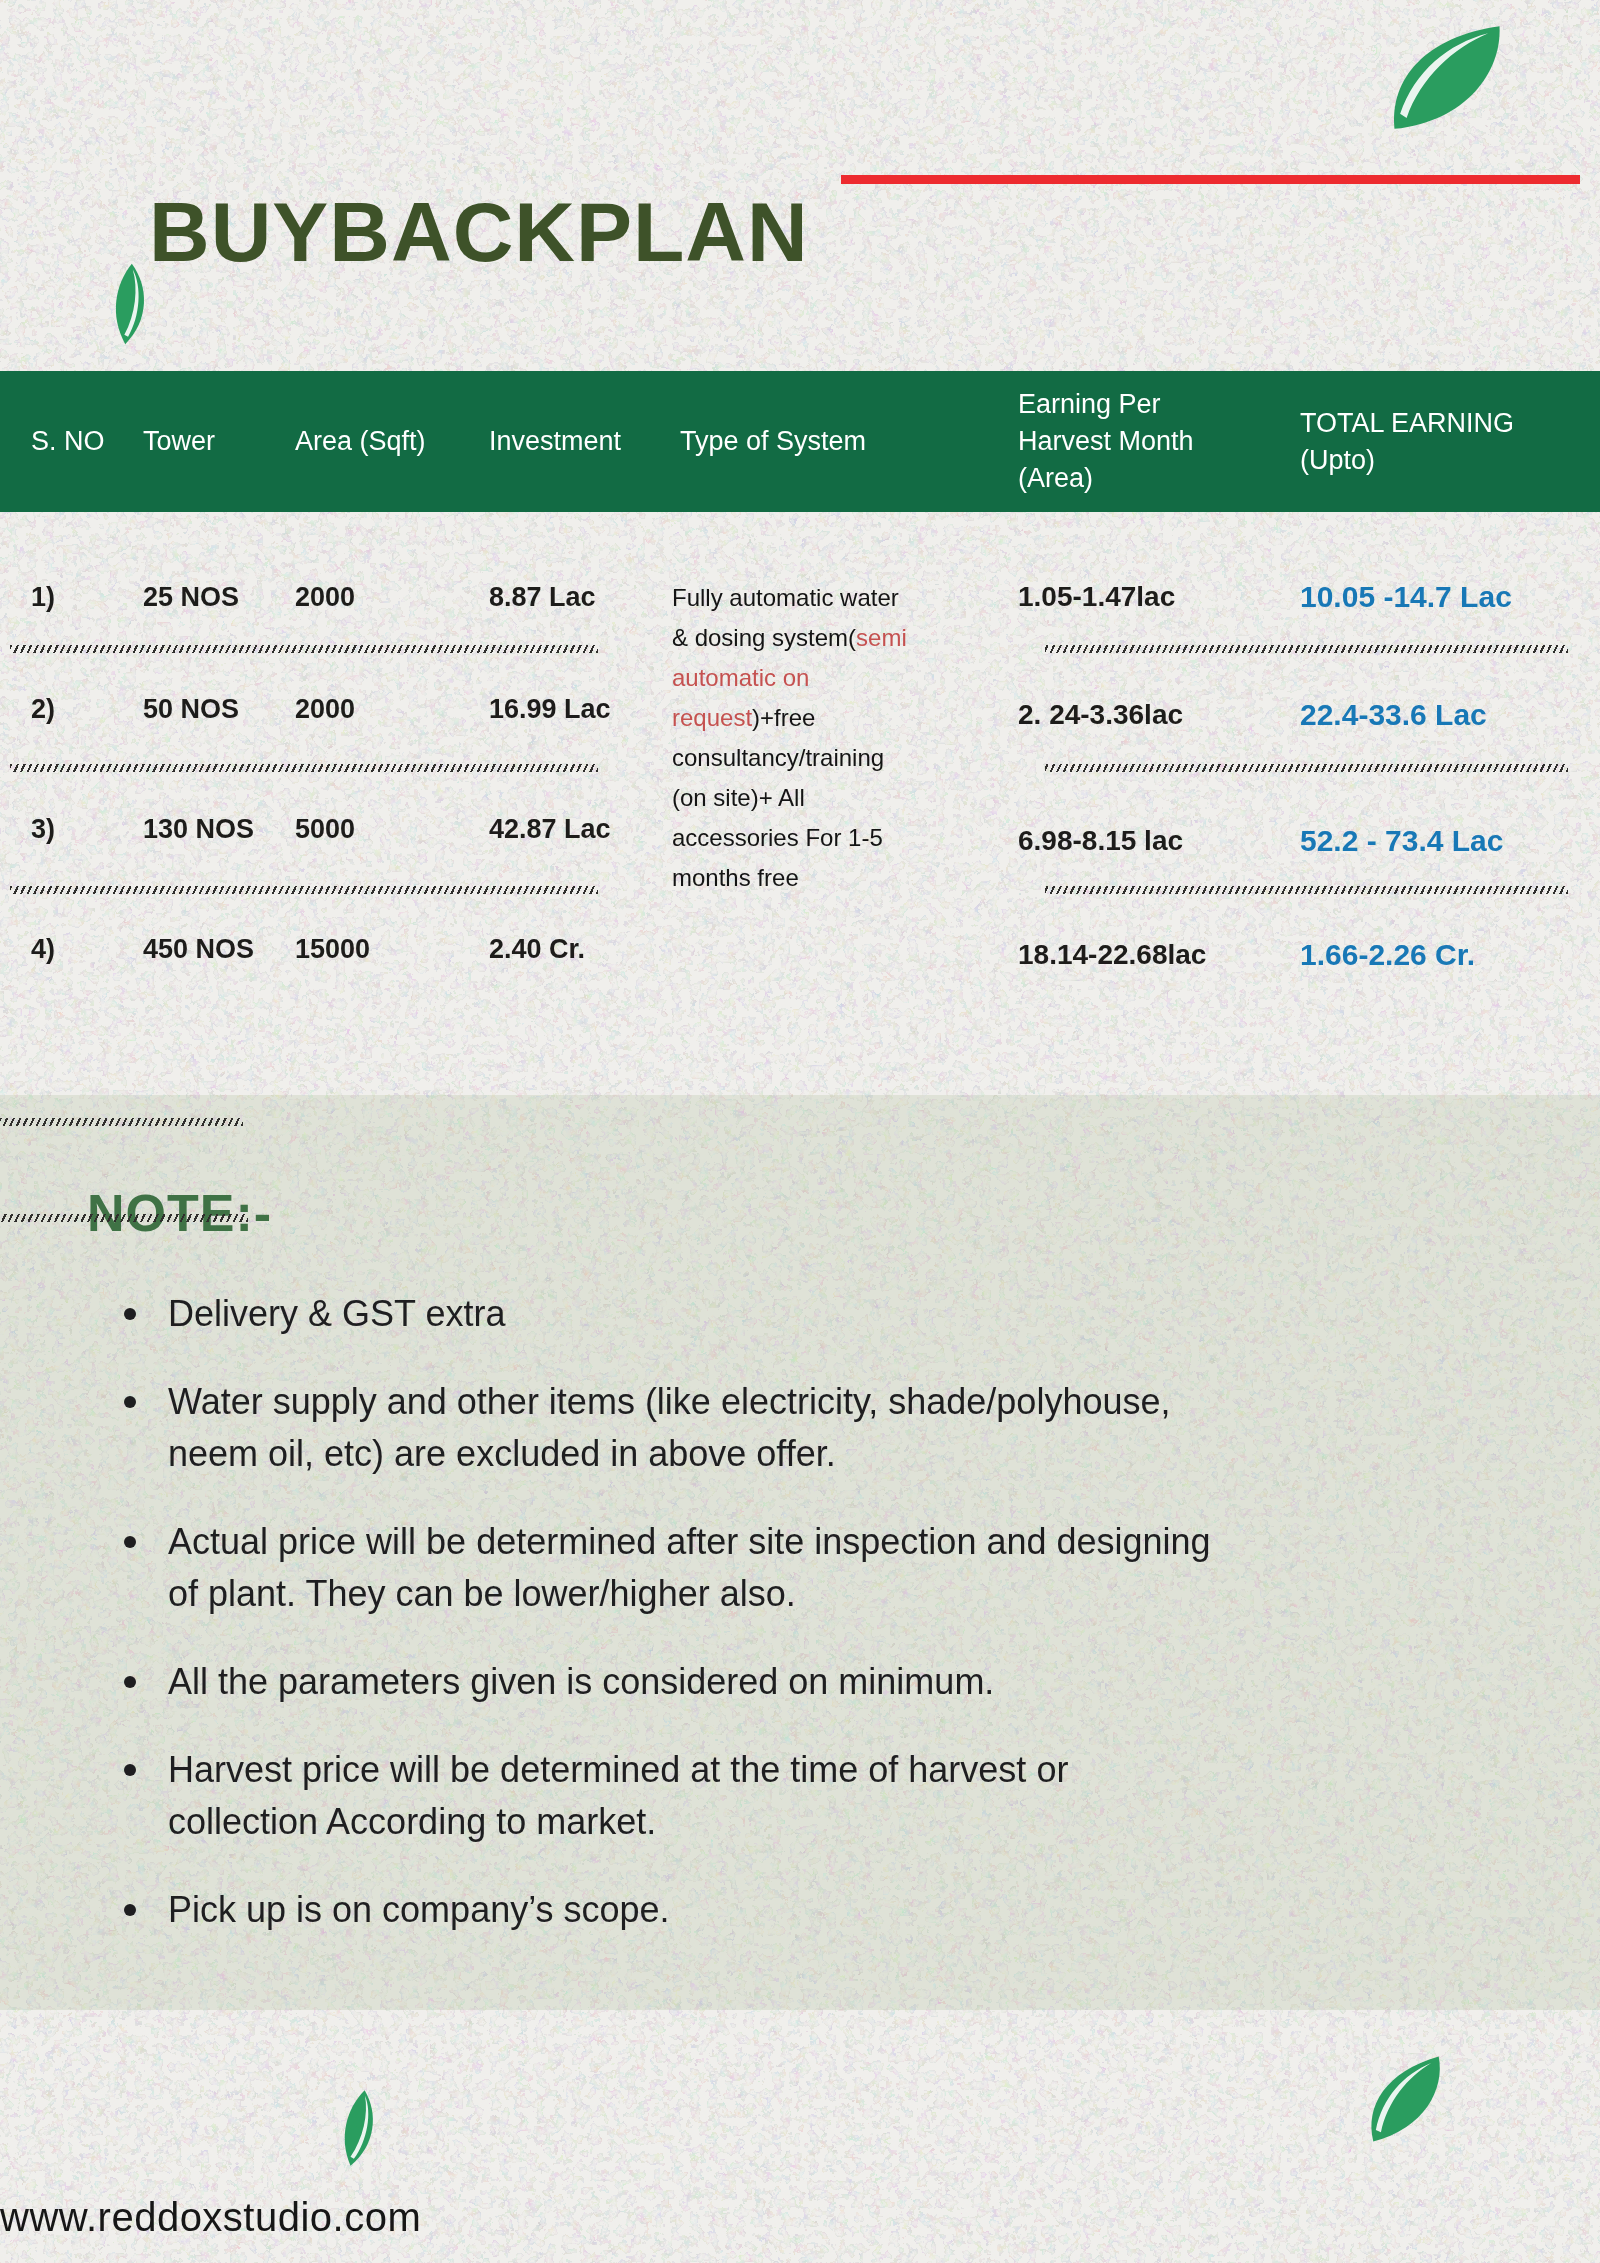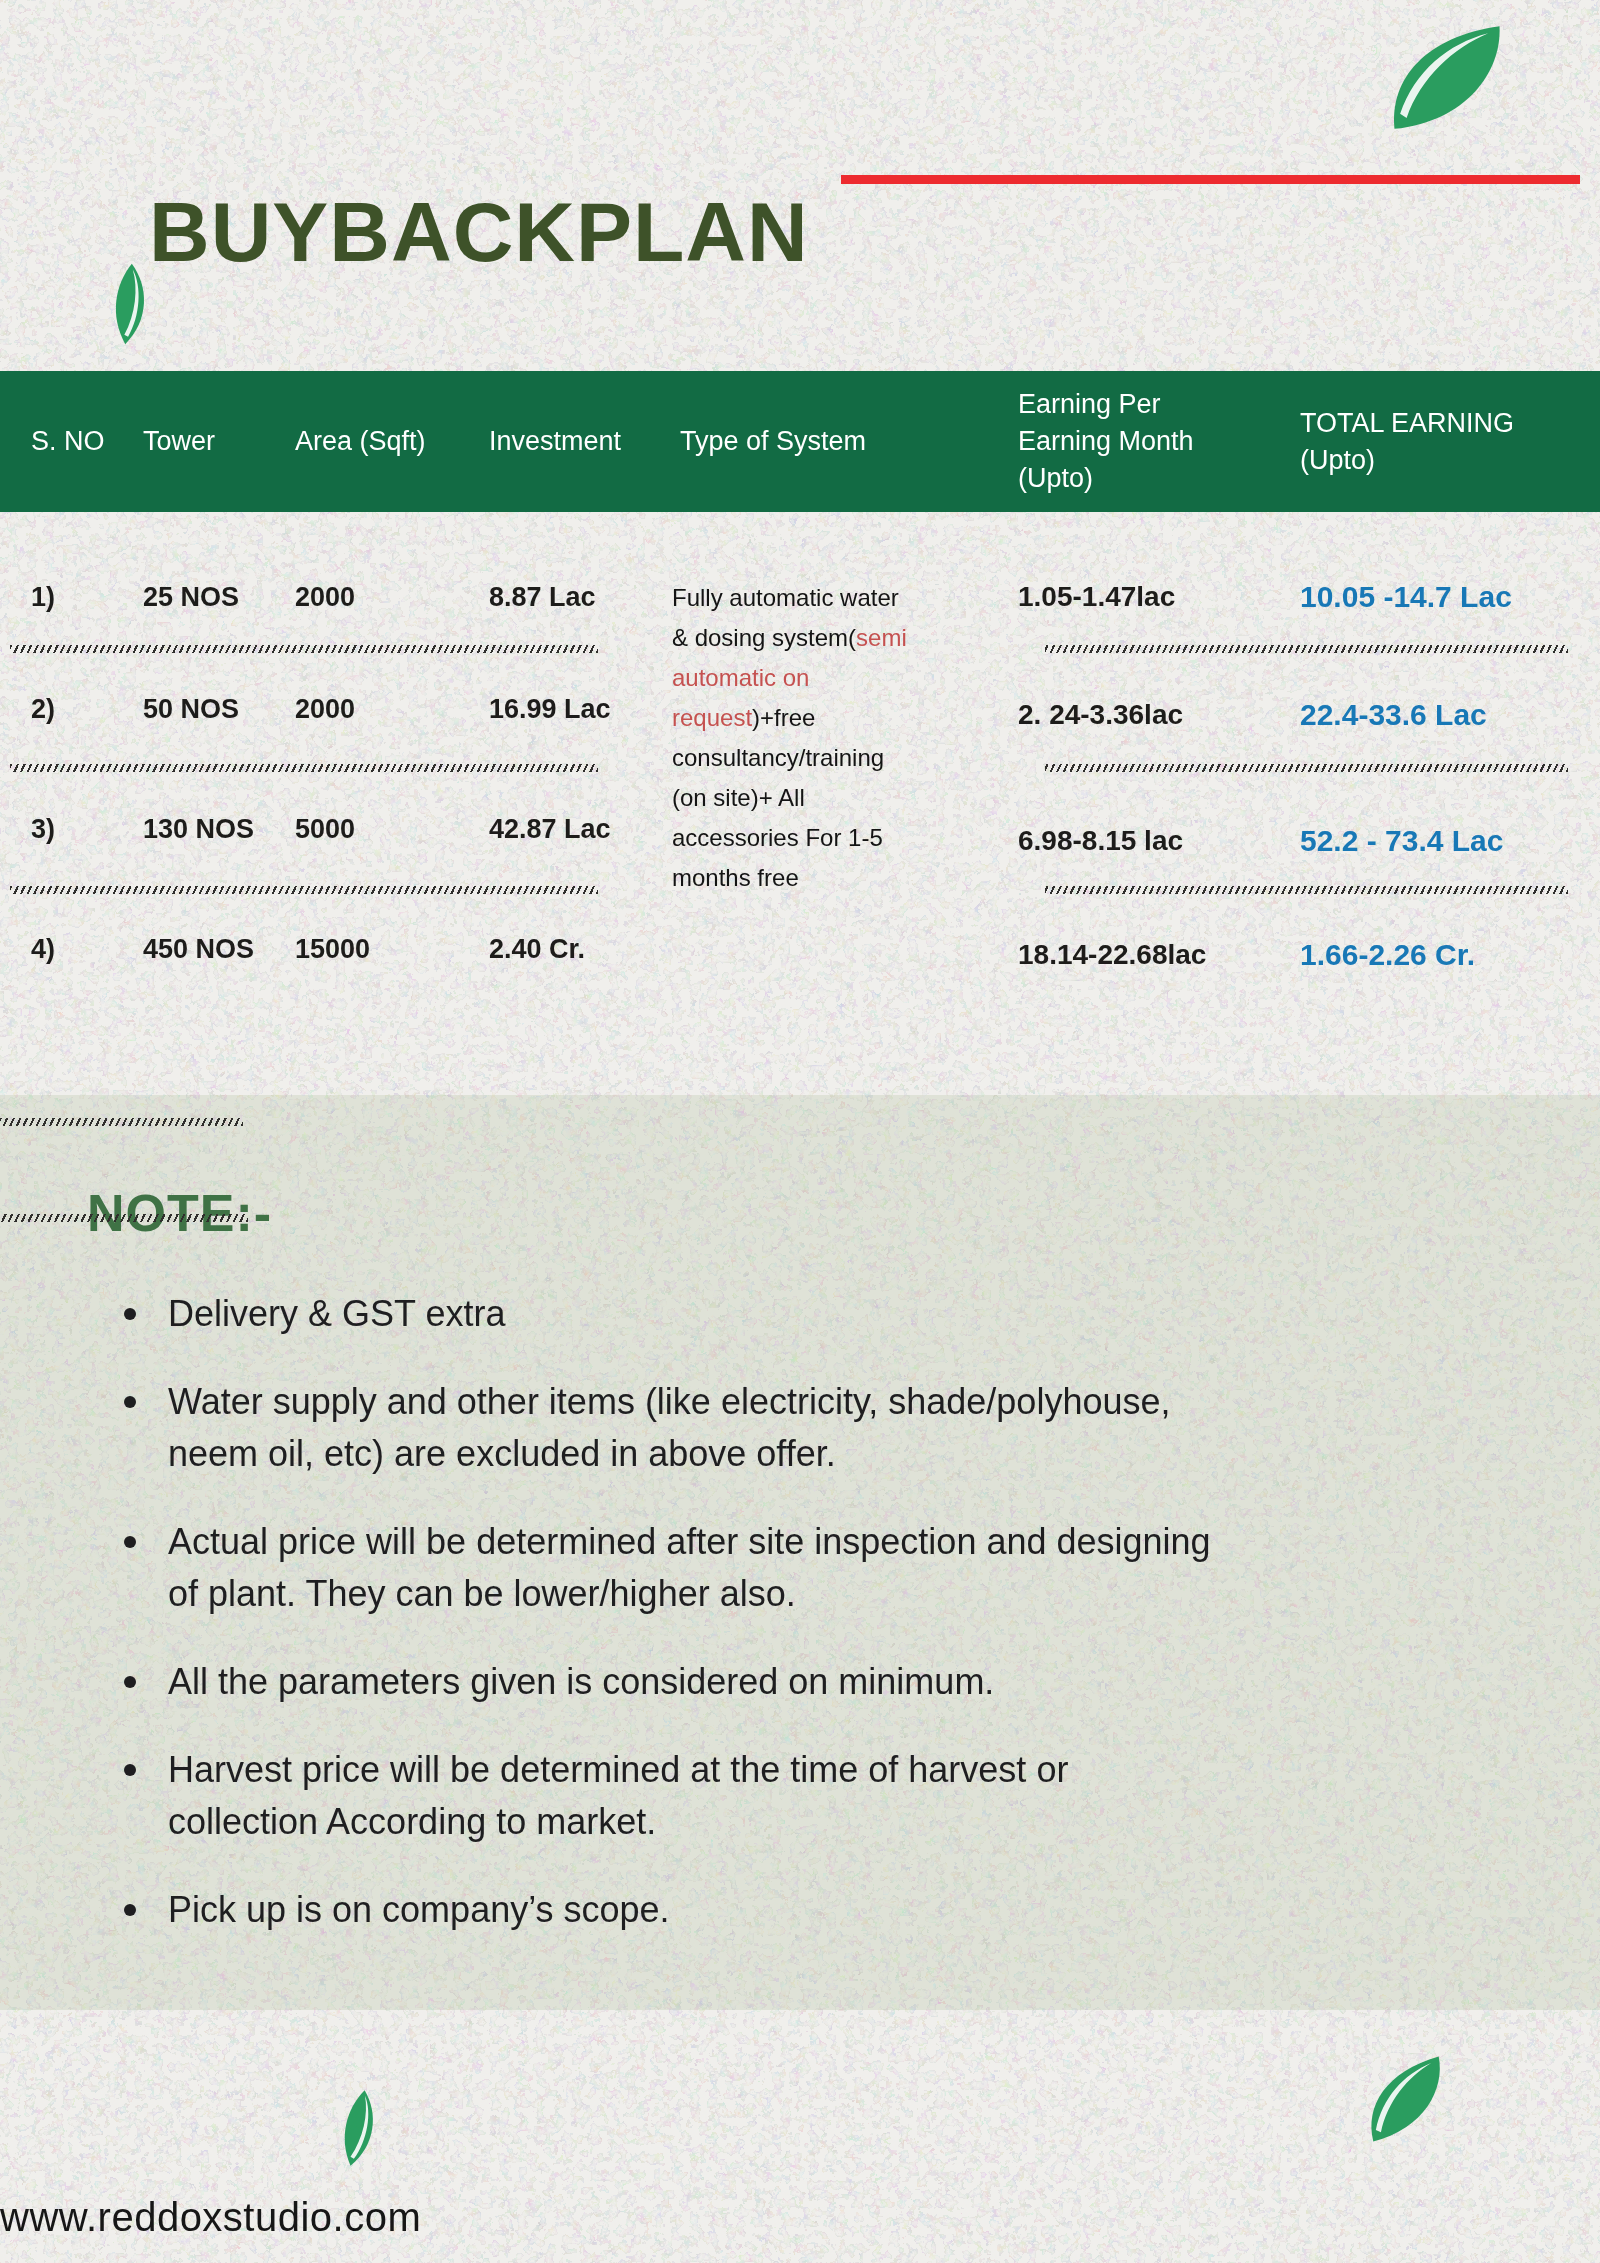--- a/index.html
+++ b/index.html
@@ -95,21 +95,21 @@
     <path d="M28 2 C46 26 47 62 21 88 C4 58 10 24 28 2 Z" fill="#2a9d5f"></path>
     <path d="M24 80 C37 58 39 26 29 8 C35 28 32 56 20 78 Z" fill="#ffffff" opacity="0.9"></path>
   </svg>
 
   <div class="thead">
     <div class="hcell">S. NO</div>
     <div class="hcell">Tower</div>
     <div class="hcell">Area (Sqft)</div>
     <div class="hcell">Investment</div>
     <div class="hcell">Type of System</div>
-    <div class="hcell hc5"><span>Earning Per Earning Month (Upto)</span></div>
+    <div class="hcell hc5"><span>Earning Per Harvest Month (Area)</span></div>
     <div class="hcell hc6"><span>TOTAL EARNING (Upto)</span></div>
   </div>
 
   <div class="tbody">
 
     <div class="trow r1">
       <div class="cell">1)</div>
       <div class="cell">25 NOS</div>
       <div class="cell">2000</div>
       <div class="cell">8.87 Lac</div>

